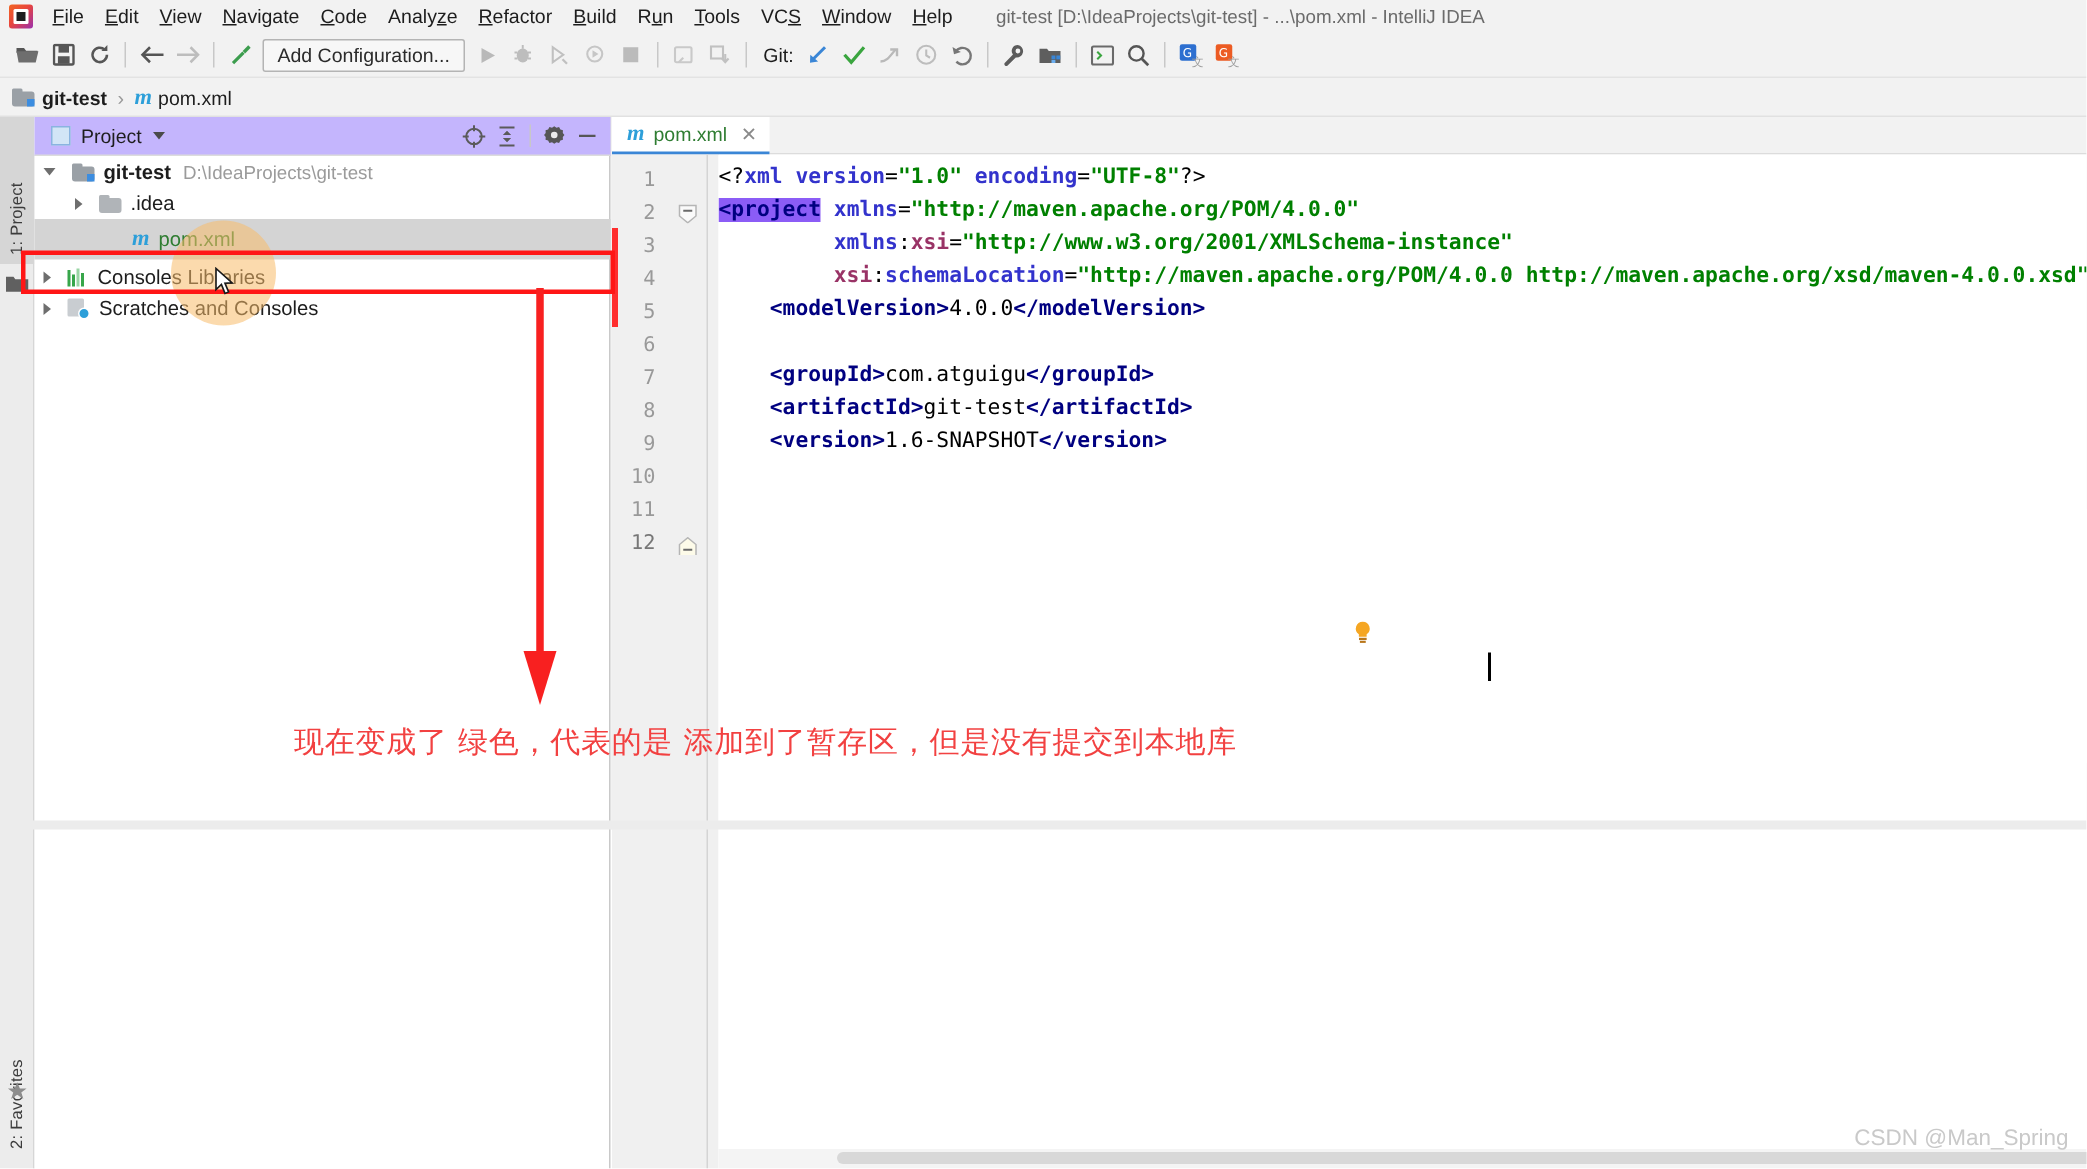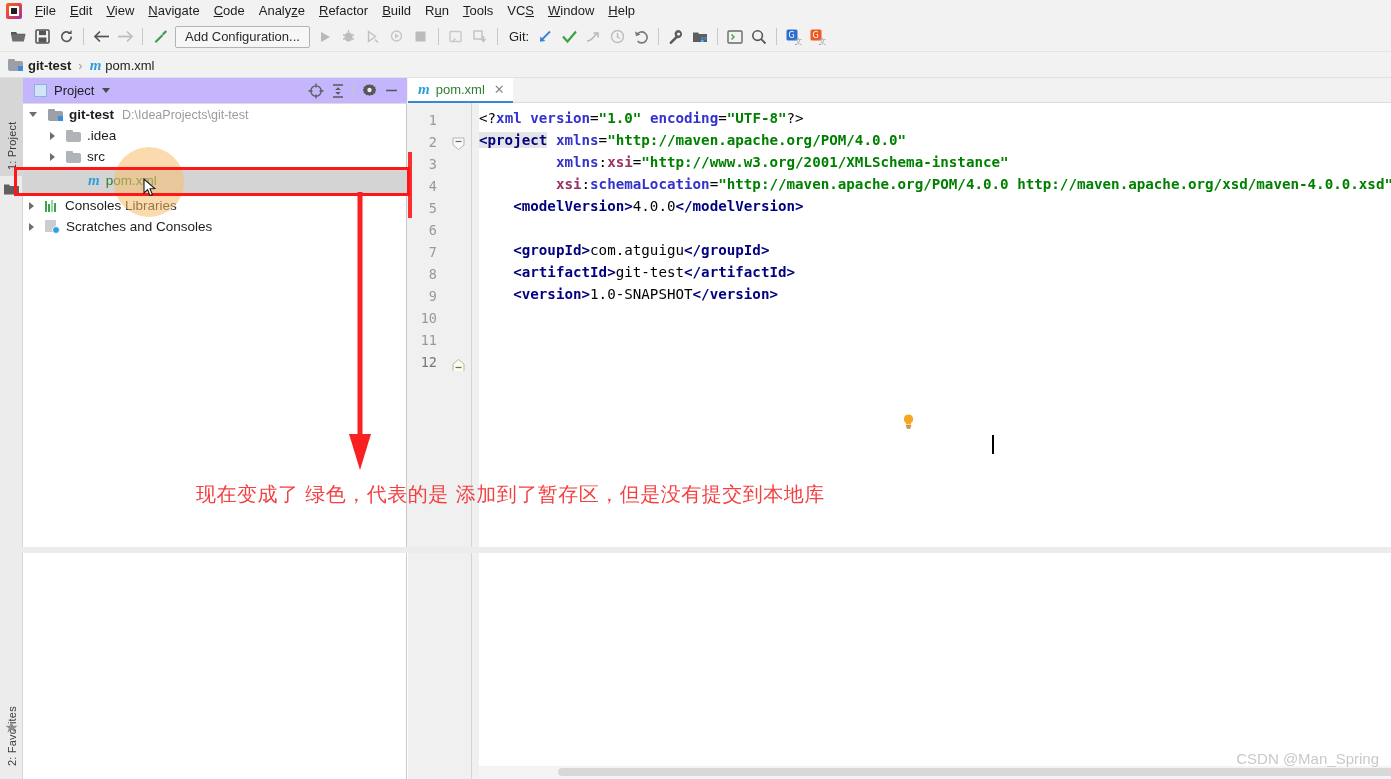--- a/index.html
+++ b/index.html
@@ -185,21 +185,21 @@
     font-family: "DejaVu Sans Mono", monospace; font-size: 14.2px;
     white-space: pre; color: #000000;
   }
   .cl-hl { background: #fbf8e8; }
   .tagname { color: #000080; font-weight: bold; }
   .punc { color: #000000; }
   .attr { color: #3333cc; font-weight: bold; }
   .attrns { color: #993366; font-weight: bold; }
   .val { color: #008000; font-weight: bold; }
   .txt { color: #000000; }
-  .sel-tok { background: #e5e5e5; }
+  .sel-tok { background: #8b5cf6; }
 
   .bulb {
     position: absolute; left: 494px; top: 336px; width: 13px; height: 15px;
   }
   .caret-bar {
     position: absolute; left: 584px; top: 357px; width: 2px; height: 19px; background: #000;
   }
 
   .hscroll-track { position: absolute; left: 71px; bottom: 0px; width: 912px; height: 13px; background: #f4f4f4; }
   .hscroll-thumb { position: absolute; left: 79px; bottom: 3px; width: 895px; height: 8px; background: #d8d8d8; border-radius: 4px; }
@@ -239,20 +239,21 @@
     <div class="menu-item"><u>N</u>avigate</div>
     <div class="menu-item"><u>C</u>ode</div>
     <div class="menu-item">Analy<u>z</u>e</div>
     <div class="menu-item"><u>R</u>efactor</div>
     <div class="menu-item"><u>B</u>uild</div>
     <div class="menu-item">R<u>u</u>n</div>
     <div class="menu-item"><u>T</u>ools</div>
     <div class="menu-item">VC<u>S</u></div>
     <div class="menu-item"><u>W</u>indow</div>
     <div class="menu-item"><u>H</u>elp</div>
+    <div class="win-title">git-test [D:\IdeaProjects\git-test] - ...\pom.xml - IntelliJ IDEA</div>
   </div>
 
   <div class="toolbar">
     <div style="width:6px;flex:none"></div>
 
     <div class="tb">
       <svg width="17" height="15" viewBox="0 0 17 15">
           <path d="M1 3h5l1.4 1.8H15v1.4H1z" fill="#565656"></path>
           <path d="M1 5.2h14.6l-1.8 7.4H2.4z" fill="#6e6e6e"></path>
         </svg>
@@ -505,28 +506,20 @@
 
       <div class="trow" style="padding-left:27px">
         <span class="arrow"></span>
         <span class="folder-ic src" style="margin-left:11px">
           <span class="fb"></span>
             <span class="ft"></span>
         </span>
         <span style="margin-left:6px">.idea</span>
       </div>
 
-      <div class="trow" style="padding-left:27px">
-        <span class="arrow"></span>
-        <span class="folder-ic src" style="margin-left:11px">
-          <span class="fb"></span>
-            <span class="ft"></span>
-        </span>
-        <span style="margin-left:6px">src</span>
-      </div>
 
       <div class="trow sel" style="padding-left:43px;height:27px">
         <span class="m-icon" style="margin-left:22px">m</span>
         <span class="green-file" style="margin-left:6px">pom.xml</span>
       </div>
 
       <div class="trow" style="padding-left:6px;margin-top:1px">
         <span class="arrow"></span>
         <span class="lib-ic" style="margin-left:11px">
           <i style="height:11px"></i>
@@ -592,21 +585,21 @@
 
     <div class="code">
       <div class="cline has-tokens" style="top:4px"><span class="punc">&lt;?</span><span class="attr">xml</span><span class="txt"> </span><span class="attr">version</span><span class="punc">=</span><span class="val">"1.0"</span><span class="txt"> </span><span class="attr">encoding</span><span class="punc">=</span><span class="val">"UTF-8"</span><span class="punc">?&gt;</span></div>
       <div class="cline has-tokens" style="top:26px"><span class="tagname sel-tok">&lt;project</span><span class="txt"> </span><span class="attr">xmlns</span><span class="punc">=</span><span class="val">"http://maven.apache.org/POM/4.0.0"</span></div>
       <div class="cline has-tokens" style="top:48px"><span class="txt">         </span><span class="attr">xmlns</span><span class="punc">:</span><span class="attrns">xsi</span><span class="punc">=</span><span class="val">"http://www.w3.org/2001/XMLSchema-instance"</span></div>
       <div class="cline has-tokens" style="top:70px"><span class="txt">         </span><span class="attrns">xsi</span><span class="punc">:</span><span class="attr">schemaLocation</span><span class="punc">=</span><span class="val">"http://maven.apache.org/POM/4.0.0 http://maven.apache.org/xsd/maven-4.0.0.xsd"</span></div>
       <div class="cline has-tokens" style="top:92px"><span class="txt">    </span><span class="tagname">&lt;modelVersion&gt;</span><span class="txt">4.0.0</span><span class="tagname">&lt;/modelVersion&gt;</span></div>
       <div class="cline" style="top:114px"></div>
       <div class="cline has-tokens" style="top:158px"><span class="txt">    </span><span class="tagname">&lt;artifactId&gt;</span><span class="txt">git-test</span><span class="tagname">&lt;/artifactId&gt;</span></div>
       <div class="cline has-tokens" style="top:136px"><span class="txt">    </span><span class="tagname">&lt;groupId&gt;</span><span class="txt">com.atguigu</span><span class="tagname">&lt;/groupId&gt;</span></div>
-      <div class="cline has-tokens" style="top:180px"><span class="txt">    </span><span class="tagname">&lt;version&gt;</span><span class="txt">1.0-SNAPSHOT</span><span class="tagname">&lt;/version&gt;</span></div>
+      <div class="cline has-tokens" style="top:180px"><span class="txt">    </span><span class="tagname">&lt;version&gt;</span><span class="txt">1.6-SNAPSHOT</span><span class="tagname">&lt;/version&gt;</span></div>
       <div class="cline" style="top:202px"></div>
       <div class="cline" style="top:224px"></div>
     </div>
 
     <div class="bulb">
       <svg width="13" height="15" viewBox="0 0 13 15">
           <path d="M6.5 0.5a4.6 4.6 0 0 0-2.6 8.4v1.6h5.2V8.9A4.6 4.6 0 0 0 6.5.5z" fill="#f5a623"></path>
           <rect x="4" y="11.2" width="5.1" height="1.5" fill="#b9761a"></rect>
           <rect x="4.6" y="13.2" width="3.9" height="1.4" fill="#b9761a"></rect>
         </svg>

